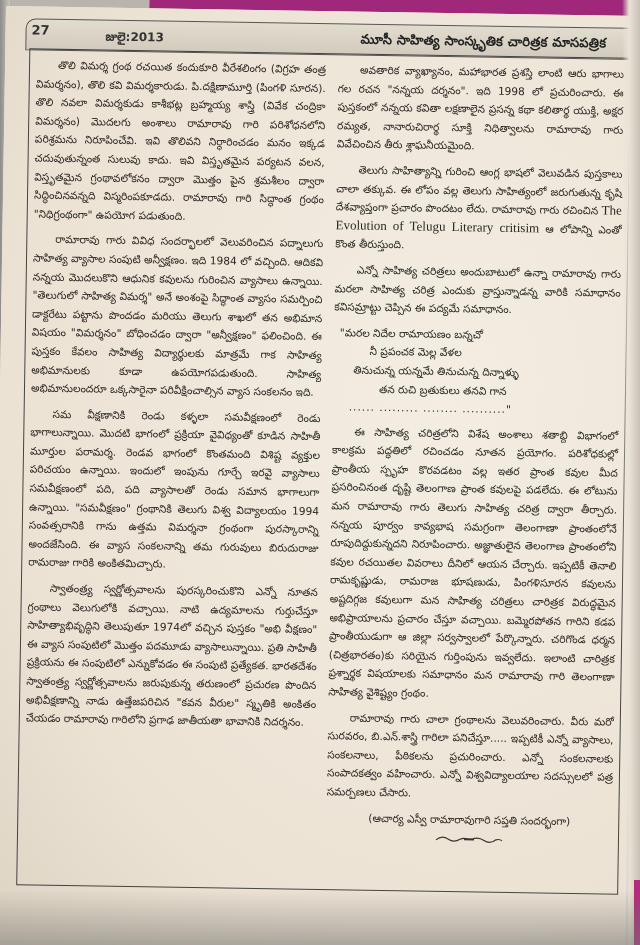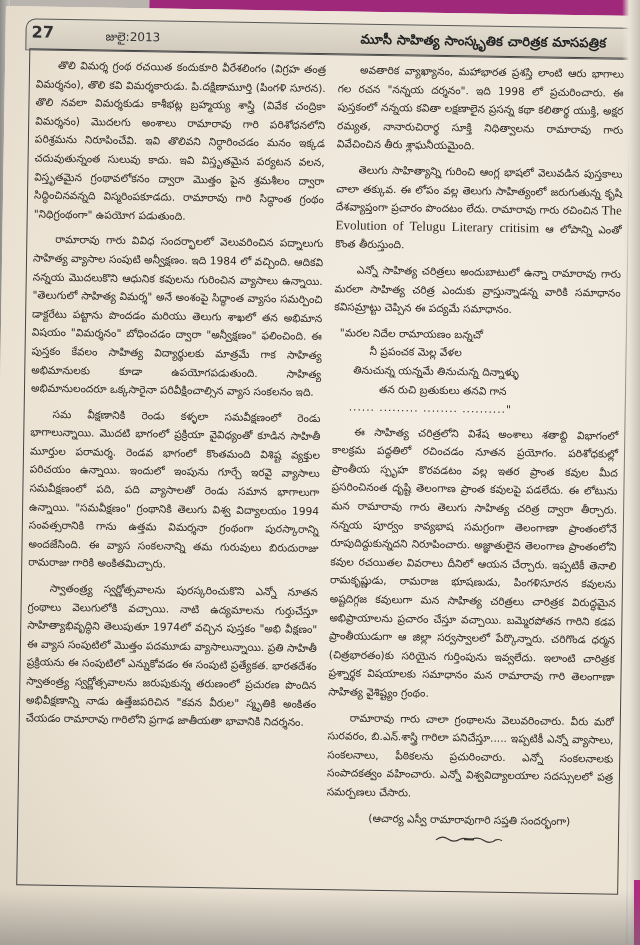--- a/index.html
+++ b/index.html
@@ -3,22 +3,22 @@
 <meta charset="utf-8">
 <style>
   html,body{margin:0;padding:0;}
   body{width:640px;height:945px;overflow:hidden;background:#b9b4ae;position:relative;font-family:"DejaVu Sans",sans-serif;}
   .magenta-band{position:absolute;left:150px;top:-20px;width:560px;height:34px;background:#a0287a;transform:rotate(1.2deg);transform-origin:left top;}
   .binding{position:absolute;left:0;top:0;width:10px;height:945px;background:linear-gradient(90deg,#8e8c8a,#c9c5bf);}
   .page{position:absolute;left:6px;top:6px;width:634px;height:939px;background:#efe7da;transform:rotate(0.9deg);transform-origin:left top;
         background-image:radial-gradient(ellipse at 70% 40%,#f3ede3 0%,#ebe2d3 70%,#ddd3c3 100%);}
   .header-tab{position:absolute;left:20px;top:12px;width:610px;height:30px;border:1.5px solid #555;border-radius:10px 10px 0 0;
               background:linear-gradient(180deg,#e2dccf,#d2cbbd);}
-  .page-number{position:absolute;left:26px;top:16px;font-family:"DejaVu Sans",sans-serif;font-weight:bold;font-size:16px;color:#333;}
-  .issue-date{position:absolute;left:100px;top:22px;font-size:12px;font-weight:normal;color:#333;}
+  .page-number{position:absolute;left:26px;top:16px;font-family:"DejaVu Sans",sans-serif;font-weight:bold;font-size:13px;color:#333;}
+  .issue-date{position:absolute;left:100px;top:22px;font-size:12px;font-weight:bold;color:#333;}
   .magazine-title{position:absolute;left:355px;top:20px;font-size:13px;font-weight:bold;color:#222;letter-spacing:0.2px;}
   .frame{position:absolute;left:24px;top:42px;width:600px;height:835px;border:1px solid #444;border-top:1.5px solid #444;}
   .col{position:absolute;top:6px;font-size:10.6px;line-height:18.6px;color:#2a2622;text-align:justify;}
   .col.left{left:6px;width:290px;}
   .col.right{left:308px;width:286px;}
   .col p{margin:0 0 7px 0;text-indent:22px;}
   .en{font-family:"Liberation Serif",serif;font-size:13px;}
   .poem{margin:0 0 6px 0;padding-left:6px;}
   .poem div{white-space:nowrap;}
   .poem .l1{padding-left:0;}

